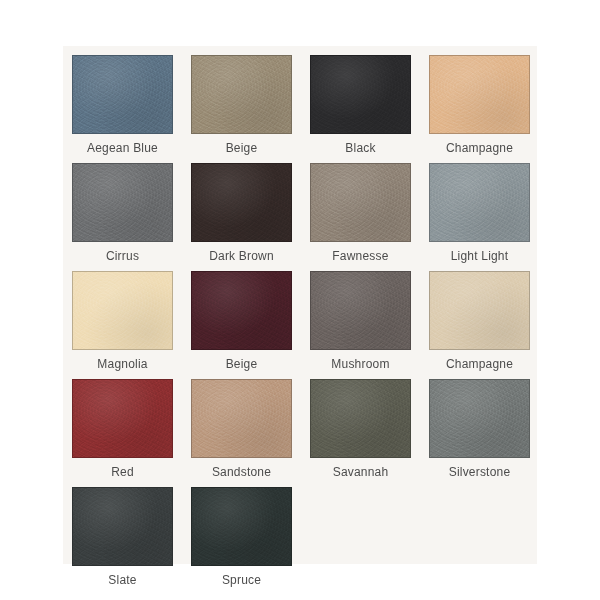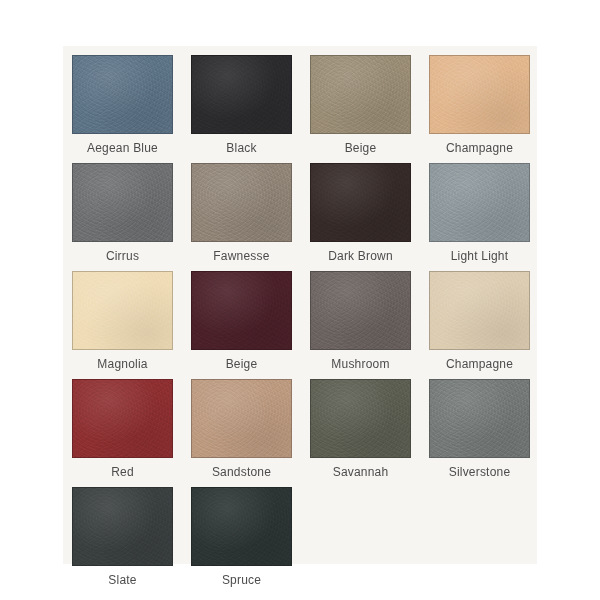--- a/index.html
+++ b/index.html
@@ -95,42 +95,42 @@
 </head>
 <body>
 
 <div id="swatch-card">
   <div id="swatch-grid">
       <div class="swatch-cell">
         <div class="swatch-chip" style="background: rgb(93, 116, 135);"></div>
         <div class="swatch-label">Aegean Blue</div>
       </div>
       <div class="swatch-cell">
+        <div class="swatch-chip" style="background: rgb(154, 141, 118);"></div>
+        <div class="swatch-label">Beige</div>
+      </div>
+      <div class="swatch-cell">
         <div class="swatch-chip" style="background: rgb(43, 43, 45);"></div>
         <div class="swatch-label">Black</div>
-      </div>
-      <div class="swatch-cell">
-        <div class="swatch-chip" style="background: rgb(154, 141, 118);"></div>
-        <div class="swatch-label">Beige</div>
       </div>
       <div class="swatch-cell">
         <div class="swatch-chip" style="background: rgb(226, 183, 142);"></div>
         <div class="swatch-label">Champagne</div>
       </div>
       <div class="swatch-cell">
         <div class="swatch-chip" style="background: rgb(110, 112, 114);"></div>
         <div class="swatch-label">Cirrus</div>
       </div>
       <div class="swatch-cell">
+        <div class="swatch-chip" style="background: rgb(53, 42, 40);"></div>
+        <div class="swatch-label">Dark Brown</div>
+      </div>
+      <div class="swatch-cell">
         <div class="swatch-chip" style="background: rgb(145, 133, 120);"></div>
         <div class="swatch-label">Fawnesse</div>
-      </div>
-      <div class="swatch-cell">
-        <div class="swatch-chip" style="background: rgb(53, 42, 40);"></div>
-        <div class="swatch-label">Dark Brown</div>
       </div>
       <div class="swatch-cell">
         <div class="swatch-chip" style="background: rgb(141, 151, 155);"></div>
         <div class="swatch-label">Light Light</div>
       </div>
       <div class="swatch-cell">
         <div class="swatch-chip" style="background: rgb(240, 221, 183);"></div>
         <div class="swatch-label">Magnolia</div>
       </div>
       <div class="swatch-cell">

